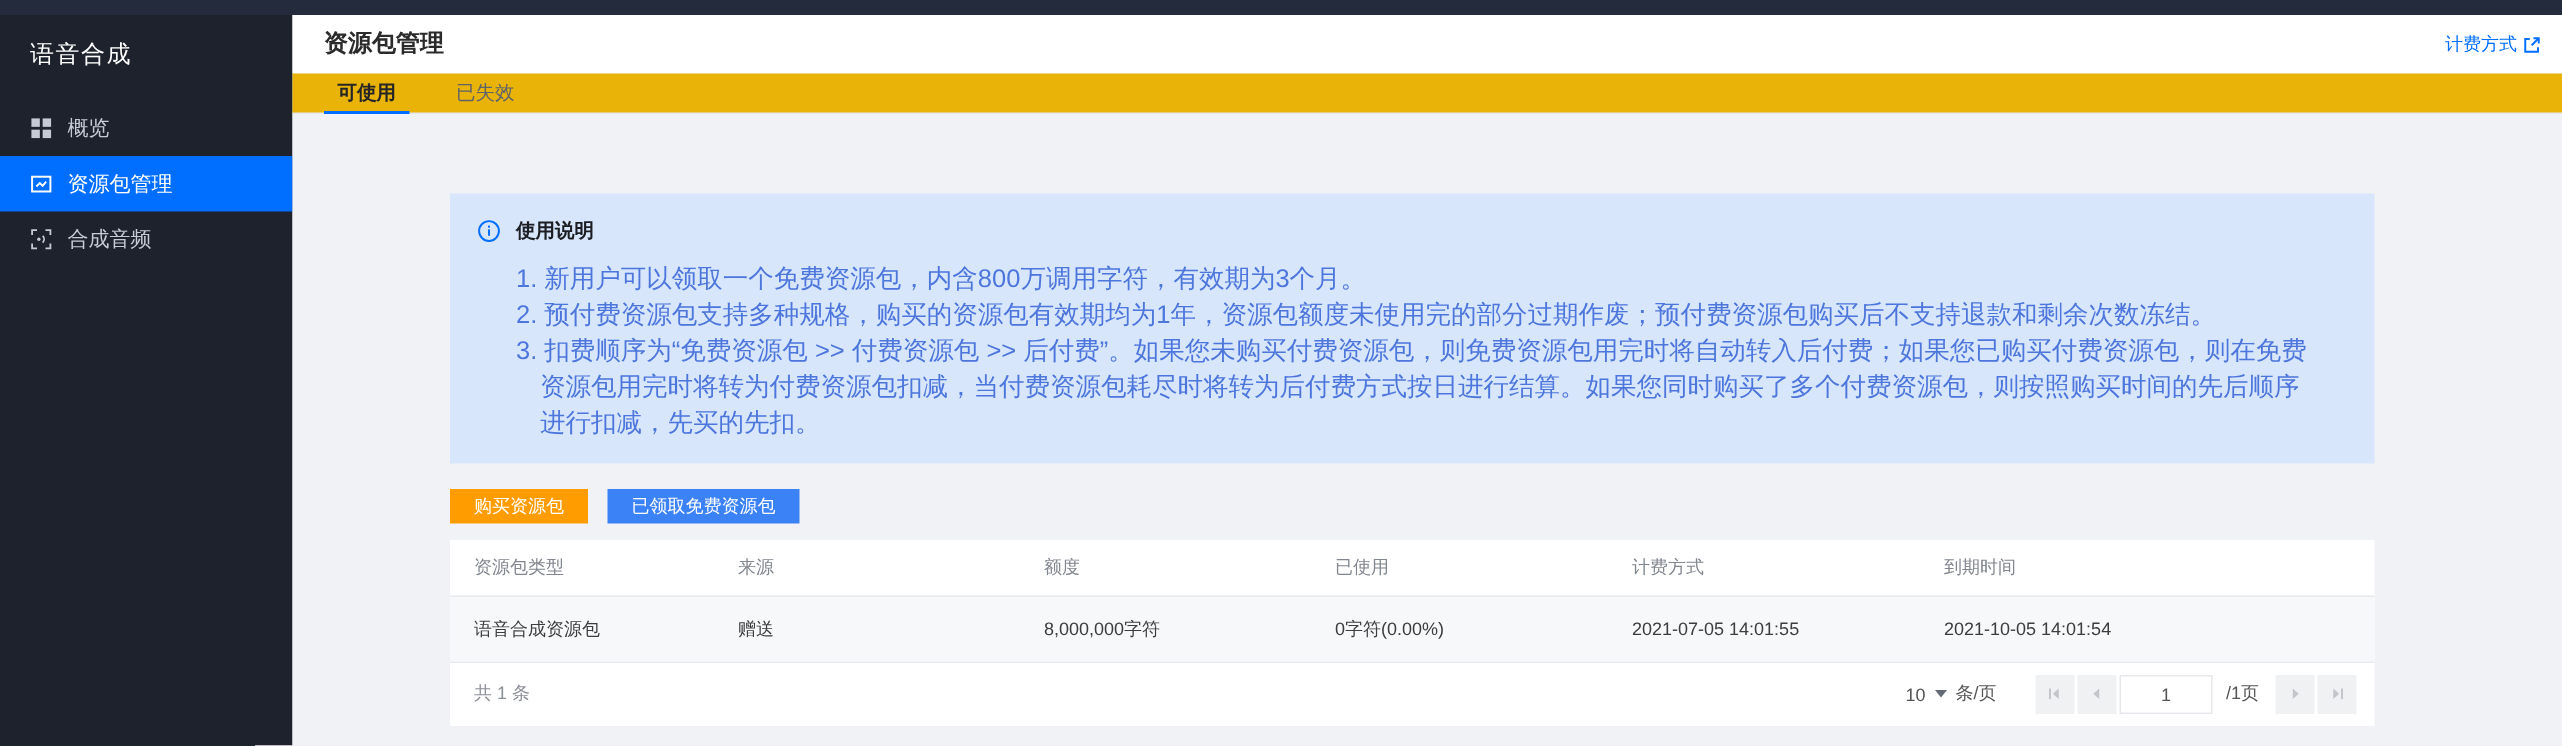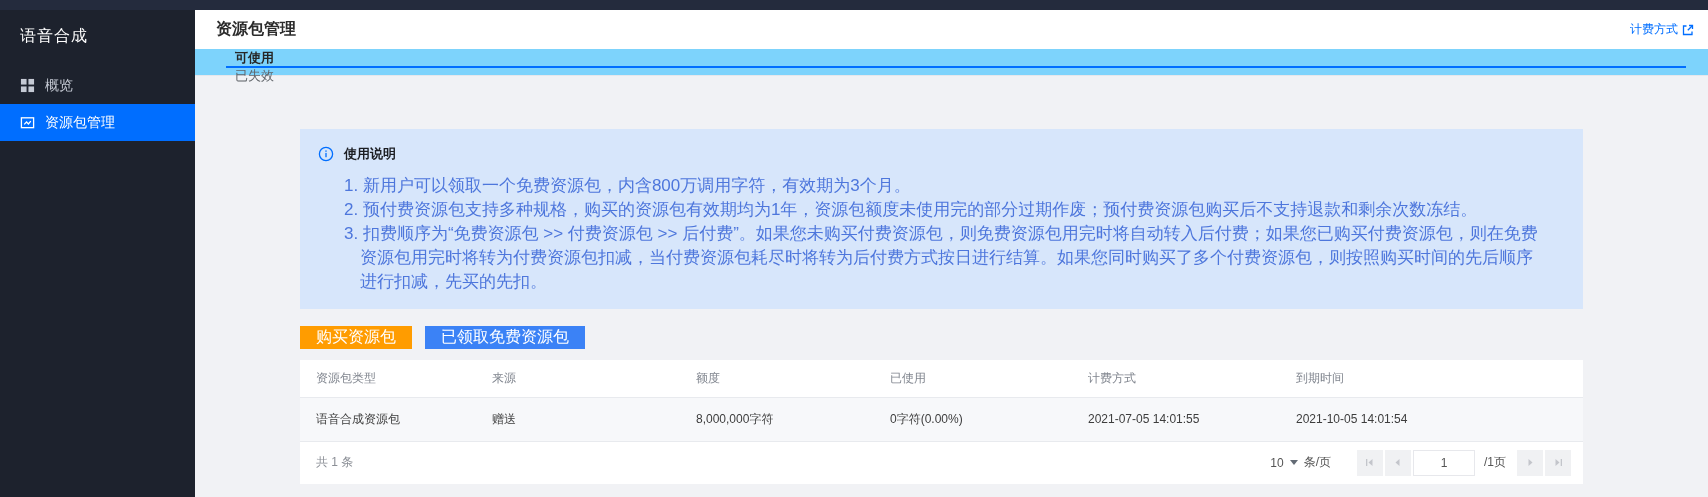--- a/index.html
+++ b/index.html
@@ -17,39 +17,39 @@
   .nav-item.selected { background:#006eff; color:#ffffff; }
   .nav-item svg { width:15px; height:15px; flex-shrink:0; }
 
   
   .main { flex:1; display:flex; flex-direction:column; min-width:0; }
   .page-header { background:#ffffff; height:39px; display:flex; align-items:center; padding:0 14px 0 21px; }
   .page-title { font-size:16px; font-weight:bold; color:#2b2b2b; }
   .billing-link { margin-left:auto; color:#006eff; font-size:12px; text-decoration:none;
                   display:flex; align-items:center; gap:4px; cursor:pointer; }
 
-  .tabbar { background:#7dd3fc; height:27px; border-bottom:1px solid #e5e7ec; display:flex; padding-left:31px;flex-direction:column; }
+  .tabbar { background:#eab308; height:27px; border-bottom:1px solid #e5e7ec; display:flex; padding-left:21px; }
   .tab { height:100%; display:flex; align-items:center; padding:0 9px; margin-right:22px;
          font-size:13px; color:#5f6368; cursor:pointer; position:relative; }
   .tab.active { color:#262626; font-weight:bold; }
   .tab.active::after { content:""; position:absolute; left:0; right:0; bottom:-1px; height:2px; background:#006eff; }
 
   .content { flex:1; background:#f1f2f5; padding:53px 125px 0 105px; }
 
   
   .notice { background:#d7e6fb; padding:16px 36px 15px 18px; }
   .notice-head { display:flex; align-items:center; gap:10px; margin-bottom:11px; }
   .notice-head svg { width:16px; height:16px; flex-shrink:0; }
   .notice-title { font-size:13px; font-weight:bold; color:#1b1d22; }
   .notice-list { padding-left:26px; }
   .notice-item { color:#4d76dc; font-size:17px; line-height:24px; padding-left:16px; text-indent:-16px; }
 
   
   .actions { margin:17px 0 11px; display:flex; gap:13px; }
-  .btn { height:23px; padding:0 16px; border:none; font-size:16px; color:#ffffff; cursor:pointer;
+  .btn { height:23px; padding:0 16px; border:none; font-size:12px; color:#ffffff; cursor:pointer;
          font-family:"Liberation Sans", sans-serif; }
   .btn-buy { background:#ff9c00; }
   .btn-claimed { background:#3b82f6; cursor:default; }
 
   
   .card { background:#ffffff; }
   table { width:100%; border-collapse:collapse; font-size:12px; table-layout:fixed; }
   th { text-align:left; font-weight:normal; color:#81868f; height:37px; padding-left:16px;
        border-bottom:1px solid #e8eaee; }
   td { height:44px; color:#3d3d3d; padding-left:16px; background:#f7f8fa; border-bottom:1px solid #e8eaee; }
@@ -89,20 +89,31 @@
     </div>
 
     <div class="nav-item selected">
       <svg viewBox="0 0 16 16" fill="none" stroke="currentColor" stroke-width="1.4">
         <rect x="1.5" y="3" width="13" height="10.5"></rect>
         <polyline points="4.5,10 7,7.5 9,9.5 11.5,6.5"></polyline>
       </svg>
       <span>资源包管理</span>
     </div>
 
+    <div class="nav-item">
+      <svg viewBox="0 0 16 16" fill="none" stroke="currentColor" stroke-width="1.3">
+        <path d="M1.5 5 V1.5 H5"></path>
+          <path d="M11 1.5 H14.5 V5"></path>
+        <path d="M1.5 11 V14.5 H5"></path>
+          <path d="M11 14.5 H14.5 V11"></path>
+        <circle cx="6.3" cy="8" r="1.2" fill="currentColor" stroke="none"></circle>
+        <path d="M9 5.6 a3.4 3.4 0 0 1 0 4.8"></path>
+      </svg>
+      <span>合成音频</span>
+    </div>
   </aside>
 
   <div class="main">
 
     <div class="page-header">
       <span class="page-title">资源包管理</span>
       <a class="billing-link">
         <span>计费方式</span>
         <svg width="12" height="12" viewBox="0 0 12 12" fill="none" stroke="#006eff" stroke-width="1.3">
           <path d="M4.5 2 H1.5 V10.5 H10 V7.5"></path>

